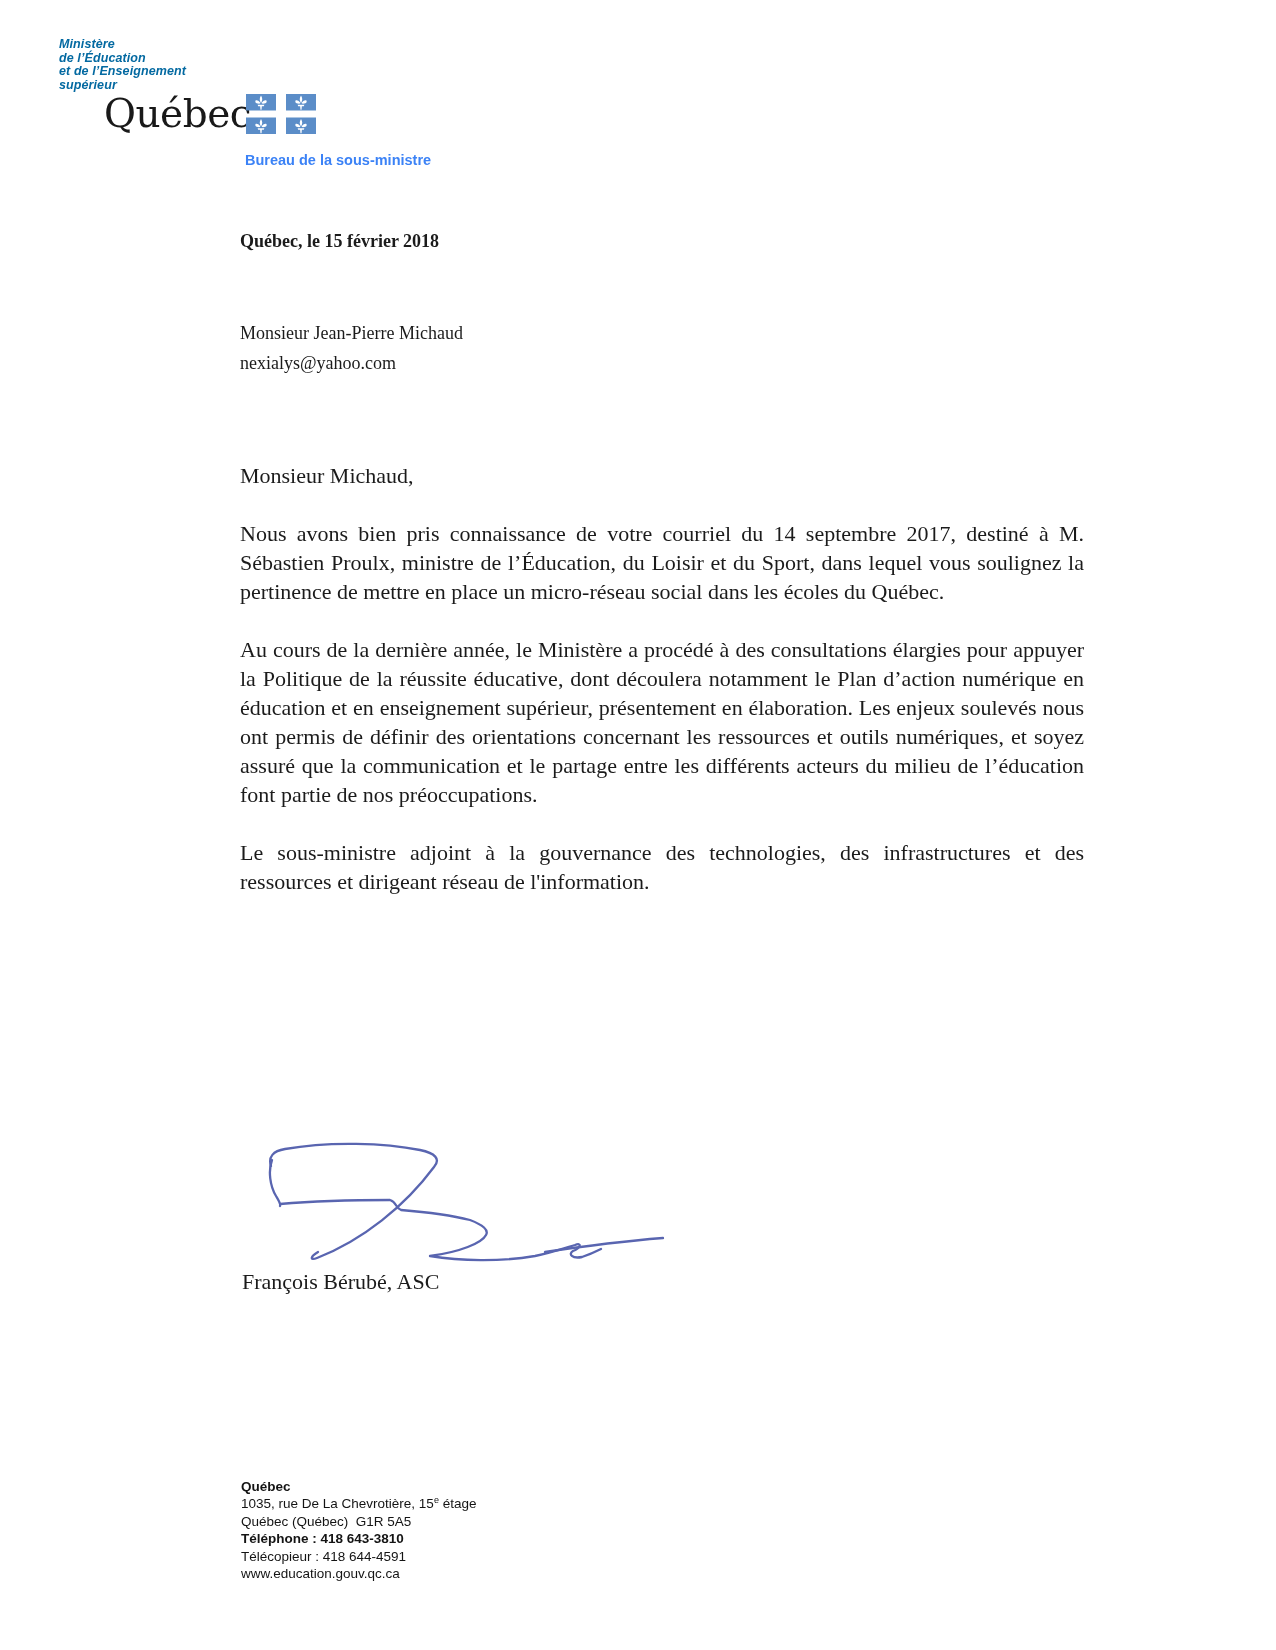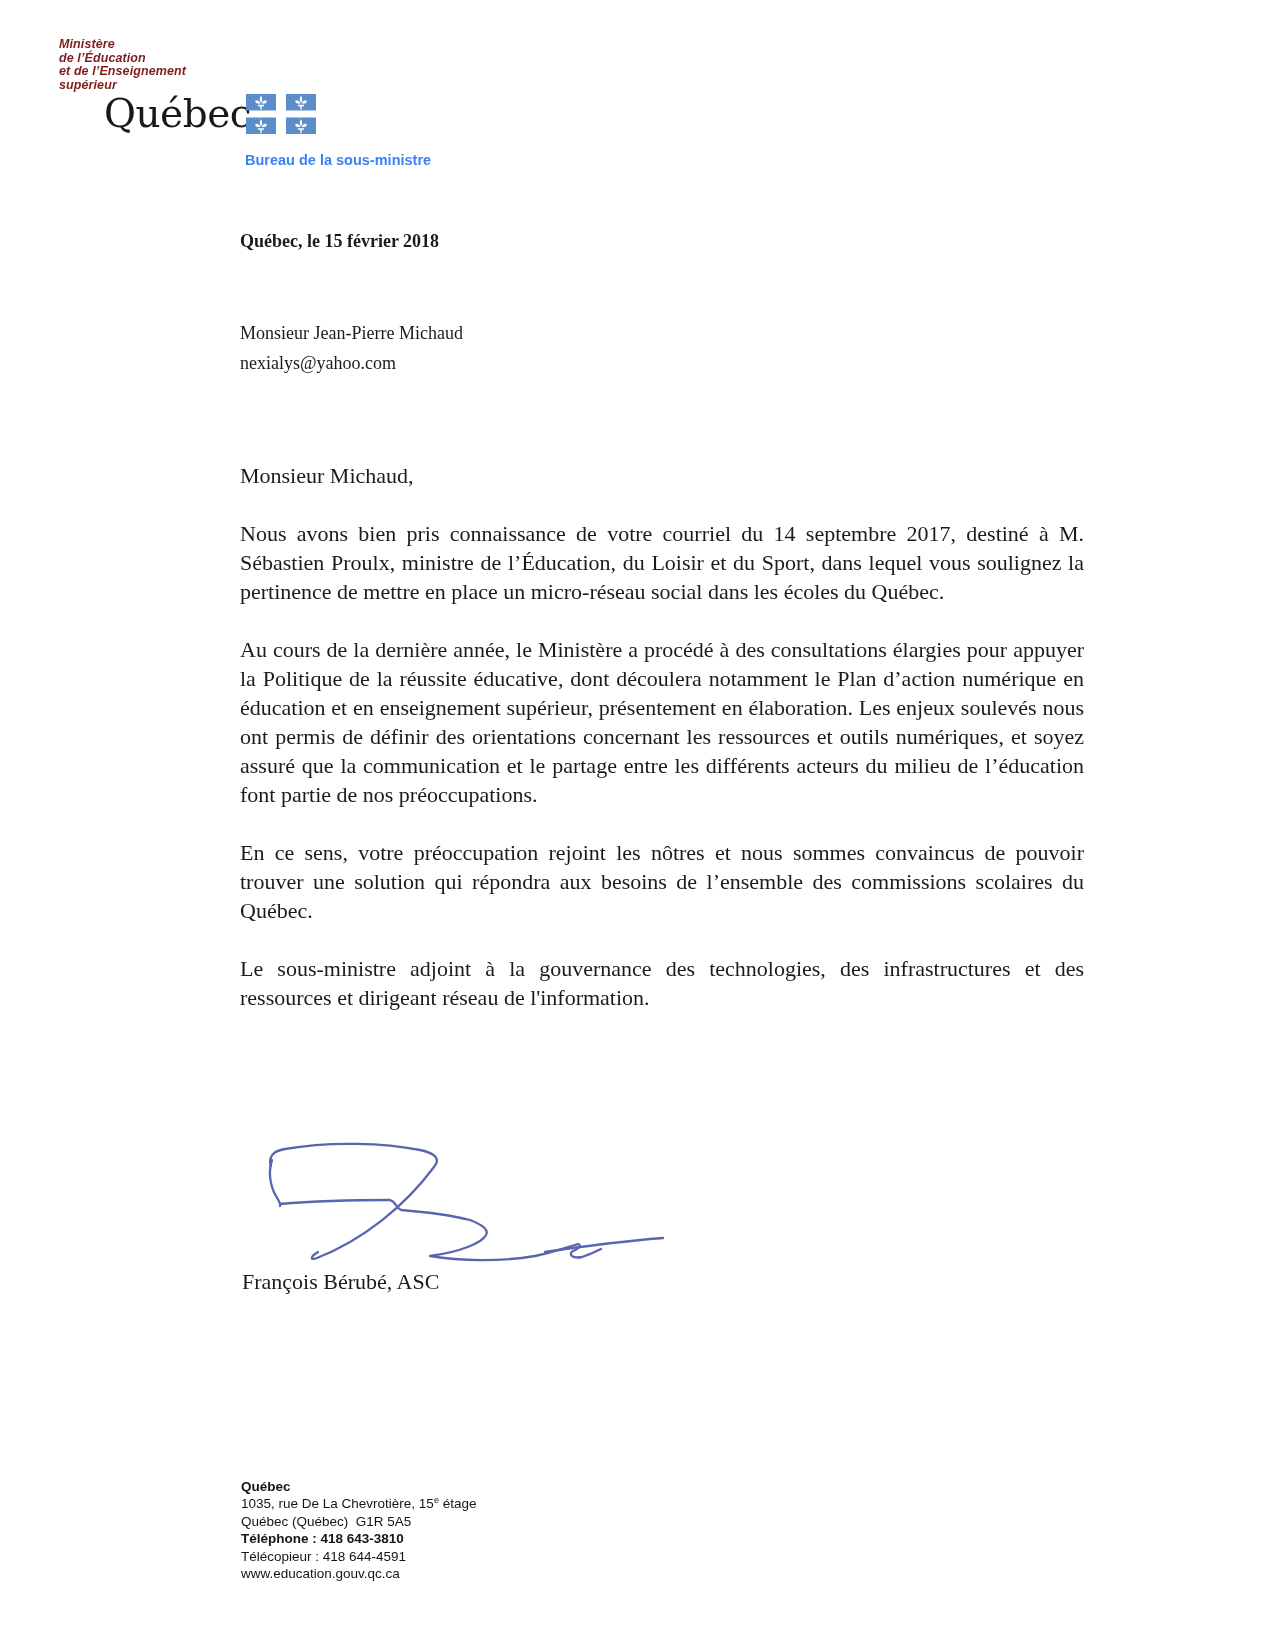--- a/index.html
+++ b/index.html
@@ -15,21 +15,21 @@
 
   
   .ministry {
     position: absolute;
     left: 59px; top: 38px;
     font-family: "Liberation Sans", sans-serif;
     font-weight: bold;
     font-style: italic;
     font-size: 12.5px;
     line-height: 13.5px;
-    color: #7f1d1d;
+    color: #0369a1;
     letter-spacing: 0.1px;
   }
   .ministry span { display: block; }
   .wordmark {
     position: absolute;
     left: 104px; top: 93px;
     font-family: "DejaVu Serif", serif;
     font-size: 39px;
     line-height: 42px;
     color: #191919;
@@ -119,21 +119,20 @@
 
   <div class="recipient">
     <div>Monsieur Jean-Pierre Michaud</div>
     <div>nexialys@yahoo.com</div>
   </div>
 
   <div class="letter-flow">
     <p class="salutation">Monsieur Michaud,</p>
     <p>Nous avons bien pris connaissance de votre courriel du 14 septembre 2017, destiné à M. Sébastien Proulx, ministre de l’Éducation, du Loisir et du Sport, dans lequel vous soulignez la pertinence de mettre en place un micro-réseau social dans les écoles du Québec.</p>
     <p>Au cours de la dernière année, le Ministère a procédé à des consultations élargies pour appuyer la Politique de la réussite éducative, dont découlera notamment le Plan d’action numérique en éducation et en enseignement supérieur, présentement en élaboration. Les enjeux soulevés nous ont permis de définir des orientations concernant les ressources et outils numériques, et soyez assuré que la communication et le partage entre les différents acteurs du milieu de l’éducation font partie de nos préoccupations.</p>
-    <p>En ce sens, votre préoccupation rejoint les nôtres et nous sommes convaincus de pouvoir trouver une solution qui répondra aux besoins de l’ensemble des commissions scolaires du Québec.</p>
     <p>Le sous-ministre adjoint à la gouvernance des technologies, des infrastructures et des ressources et dirigeant réseau de l'information.</p>
   </div>
 
   <svg class="signature-svg" width="420" height="150" viewBox="0 0 420 150">
     <g fill="none" stroke-width="2.3" stroke-linecap="round" stroke-linejoin="round" opacity="0.92" stroke="#4b58aa">
       <path d="M26,38 C23,29 28,23 40,21 C85,13 140,15 175,22 C190,25 196,31 189,39
                C160,78 118,112 72,130 C64,133 66,128 73,124"></path>
       <path d="M27,32 C23,43 25,58 31,68 C34,73 36,76 35,78"></path>
       <path d="M35,76 C70,73 110,72 145,72 C152,74 150,80 156,82 C180,84 205,87 225,92
                C238,97 244,102 241,107 C237,115 215,124 185,128 C215,133 255,134 290,128

